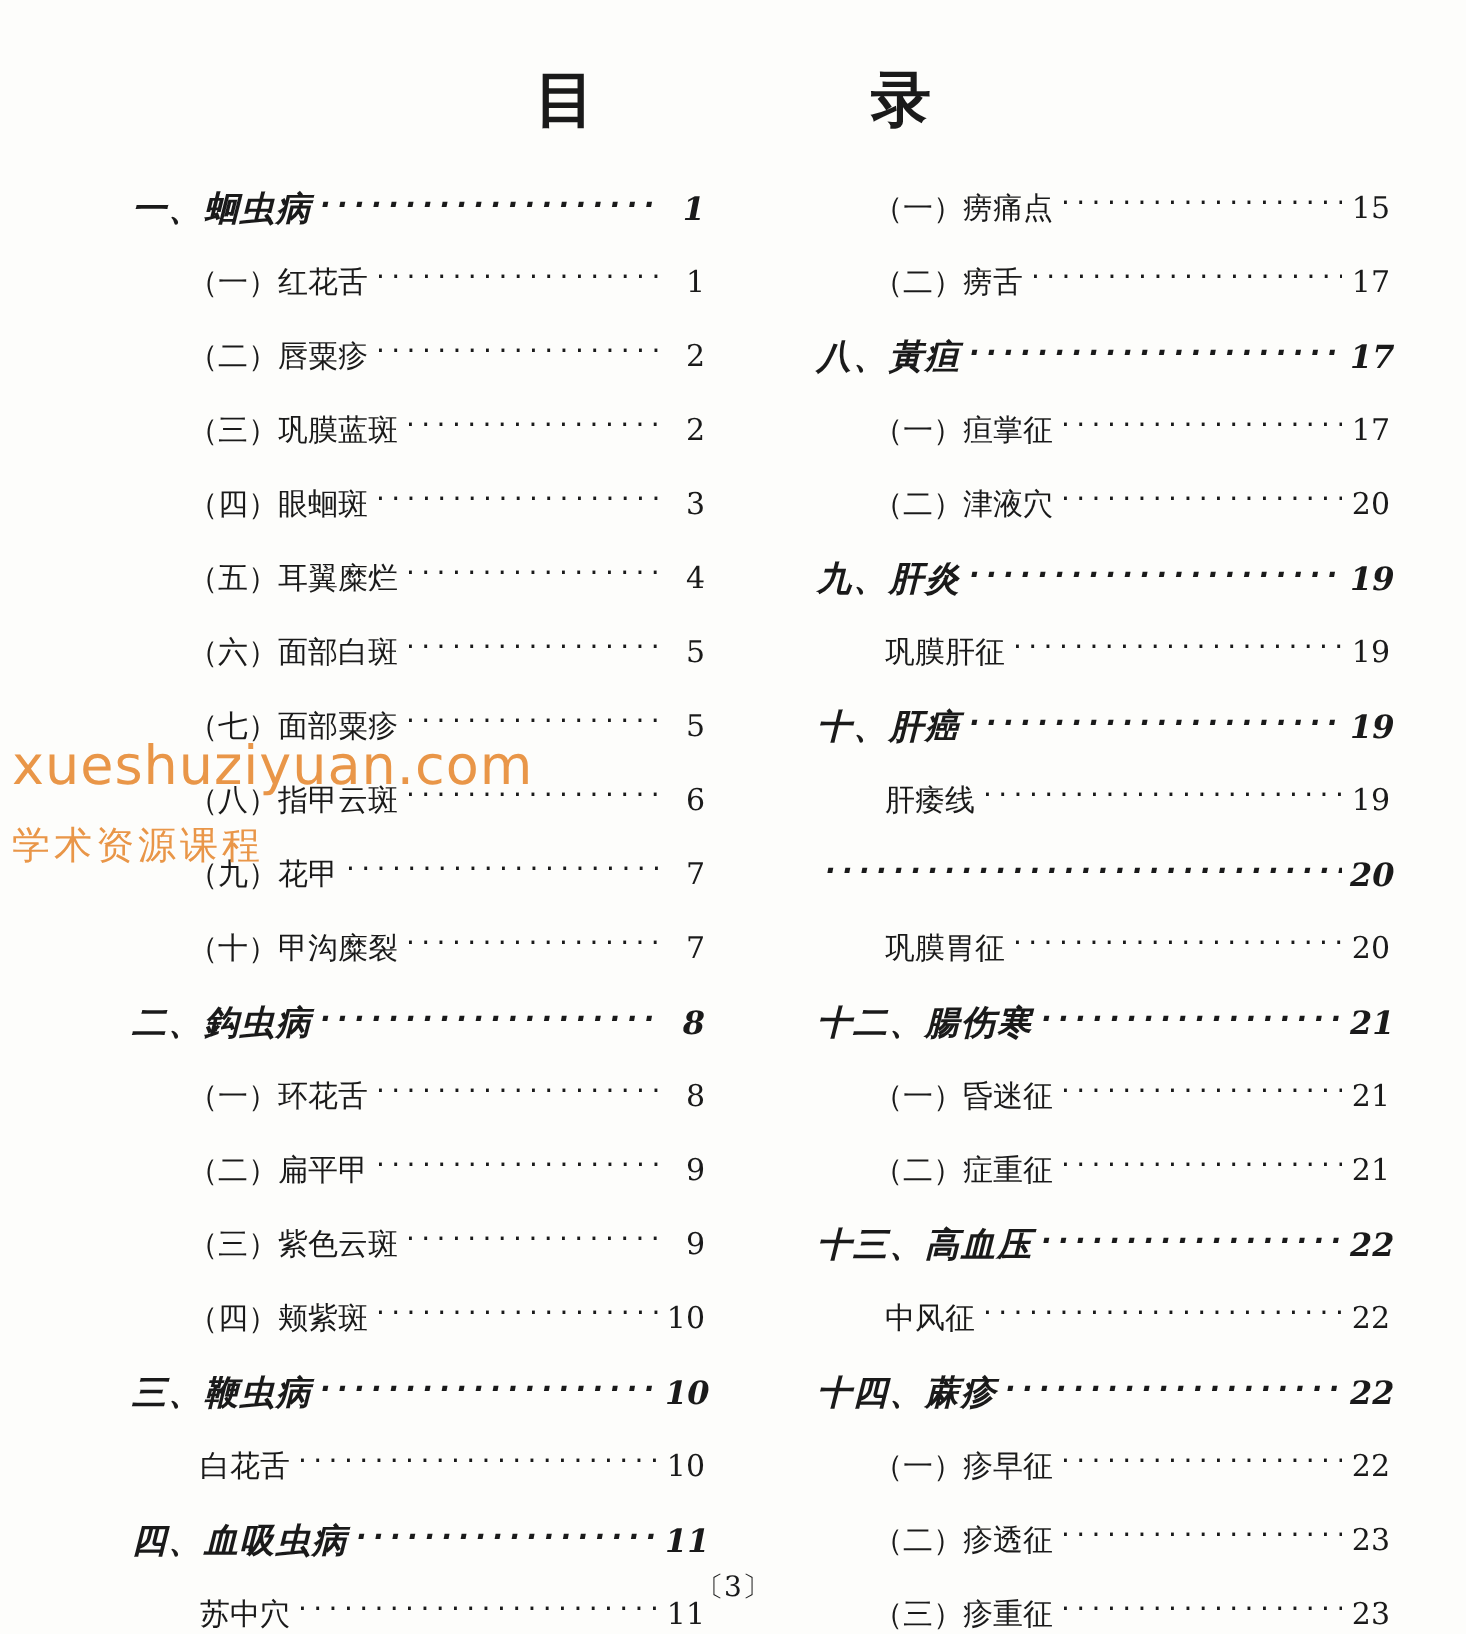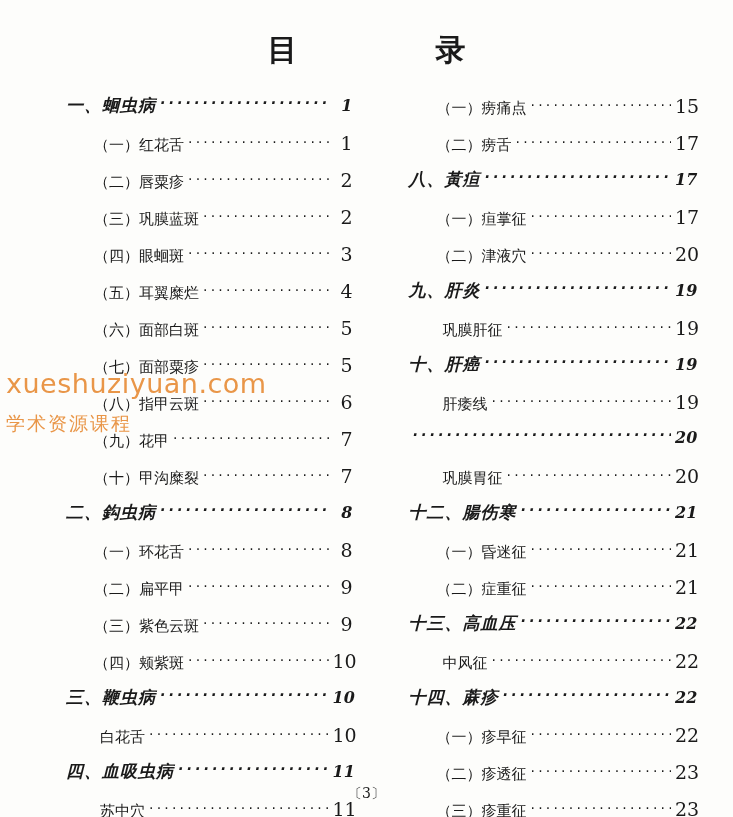--- a/index.html
+++ b/index.html
@@ -76,21 +76,21 @@
     margin: 0 4px;
     position: relative;
     top: -3px;
     letter-spacing: 3.2px;
     font-size: 14px;
     color: #1a1a1a;
     text-align: left;
   }
   .pg {
     font-family: "DejaVu Serif", "Liberation Serif", serif;
-    font-size: 19px;
+    font-size: 15px;
     min-width: 20px;
     text-align: right;
   }
   .entry.lvl1 .pg {
     font-size: 16px;
     font-weight: bold;
   }
   .folio {
     position: absolute;
     bottom: 14px;

